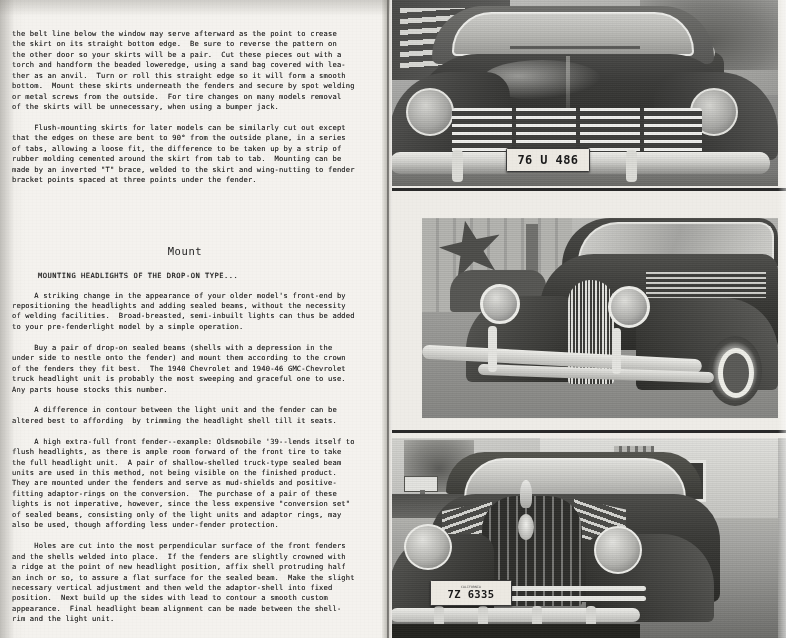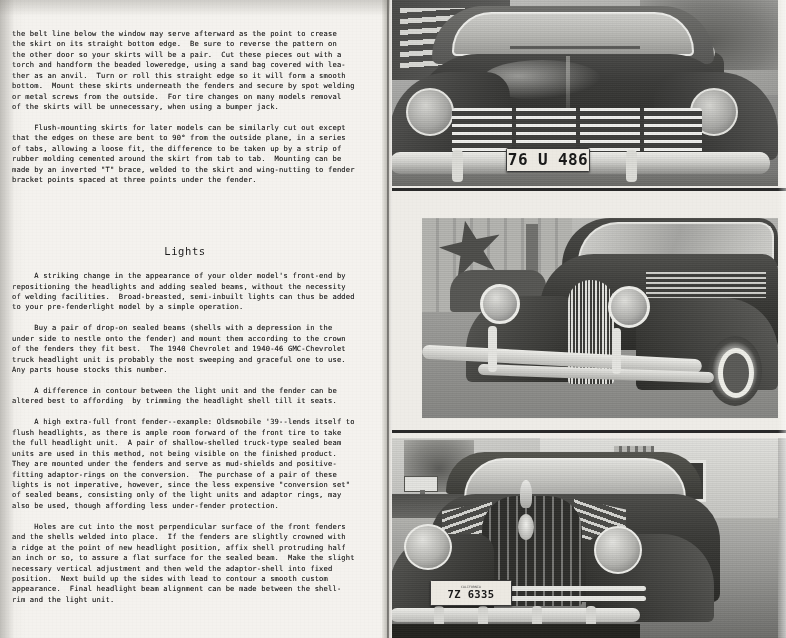--- a/index.html
+++ b/index.html
@@ -281,21 +281,21 @@
     background: linear-gradient(to bottom, #4a4a47 0%, #2e2e2c 100%);
     border-radius: 12px 12px 4px 4px;
   }
   #photo-top .person-head {
     position: absolute; left: 308px; top: 44px; width: 17px; height: 17px;
     background: #c9c9c4; border-radius: 50%;
   }
   #photo-top .plate {
     left: 116px; top: 148px; width: 84px; height: 24px;
   }
-  #photo-top .plate-num { font-size: 16px; }
+  #photo-top .plate-num { font-size: 12px; }
 
   
   #photo-mid { left: 32px; top: 218px; width: 356px; height: 200px; }
   #photo-mid .bg-bldg {
     position: absolute; inset: 0;
     background: linear-gradient(165deg, #c6c6c2 0%, #adadaa 45%, #8f8f8c 100%);
   }
   #photo-mid .wall-panel {
     position: absolute; left: 0px; top: 0px; width: 150px; height: 96px;
     background: repeating-linear-gradient(90deg, #b4b4b0 0px, #b4b4b0 14px, #a0a09d 14px, #a0a09d 17px);
@@ -538,22 +538,23 @@
 
       <div class="tw para">     Flush-mounting skirts for later models can be similarly cut out except
 that the edges on these are bent to 90° from the outside plane, in a series
 of tabs, allowing a loose fit, the difference to be taken up by a strip of
 rubber molding cemented around the skirt from tab to tab.  Mounting can be
 made by an inverted "T" brace, welded to the skirt and wing-nutting to fender
 bracket points spaced at three points under the fender.</div>
 
       <div class="spacer-lg"></div>
 
-      <div class="heading-center">Lights</div>
-
+      <div class="heading-center">Mount</div>
+
+      <div class="subhead">MOUNTING HEADLIGHTS OF THE DROP-ON TYPE...</div>
 
       <div class="tw para">     A striking change in the appearance of your older model's front-end by
 repositioning the headlights and adding sealed beams, without the necessity
 of welding facilities.  Broad-breasted, semi-inbuilt lights can thus be added
 to your pre-fenderlight model by a simple operation.</div>
 
       <div class="tw para">     Buy a pair of drop-on sealed beams (shells with a depression in the
 under side to nestle onto the fender) and mount them according to the crown
 of the fenders they fit best.  The 1940 Chevrolet and 1940-46 GMC-Chevrolet
 truck headlight unit is probably the most sweeping and graceful one to use.

